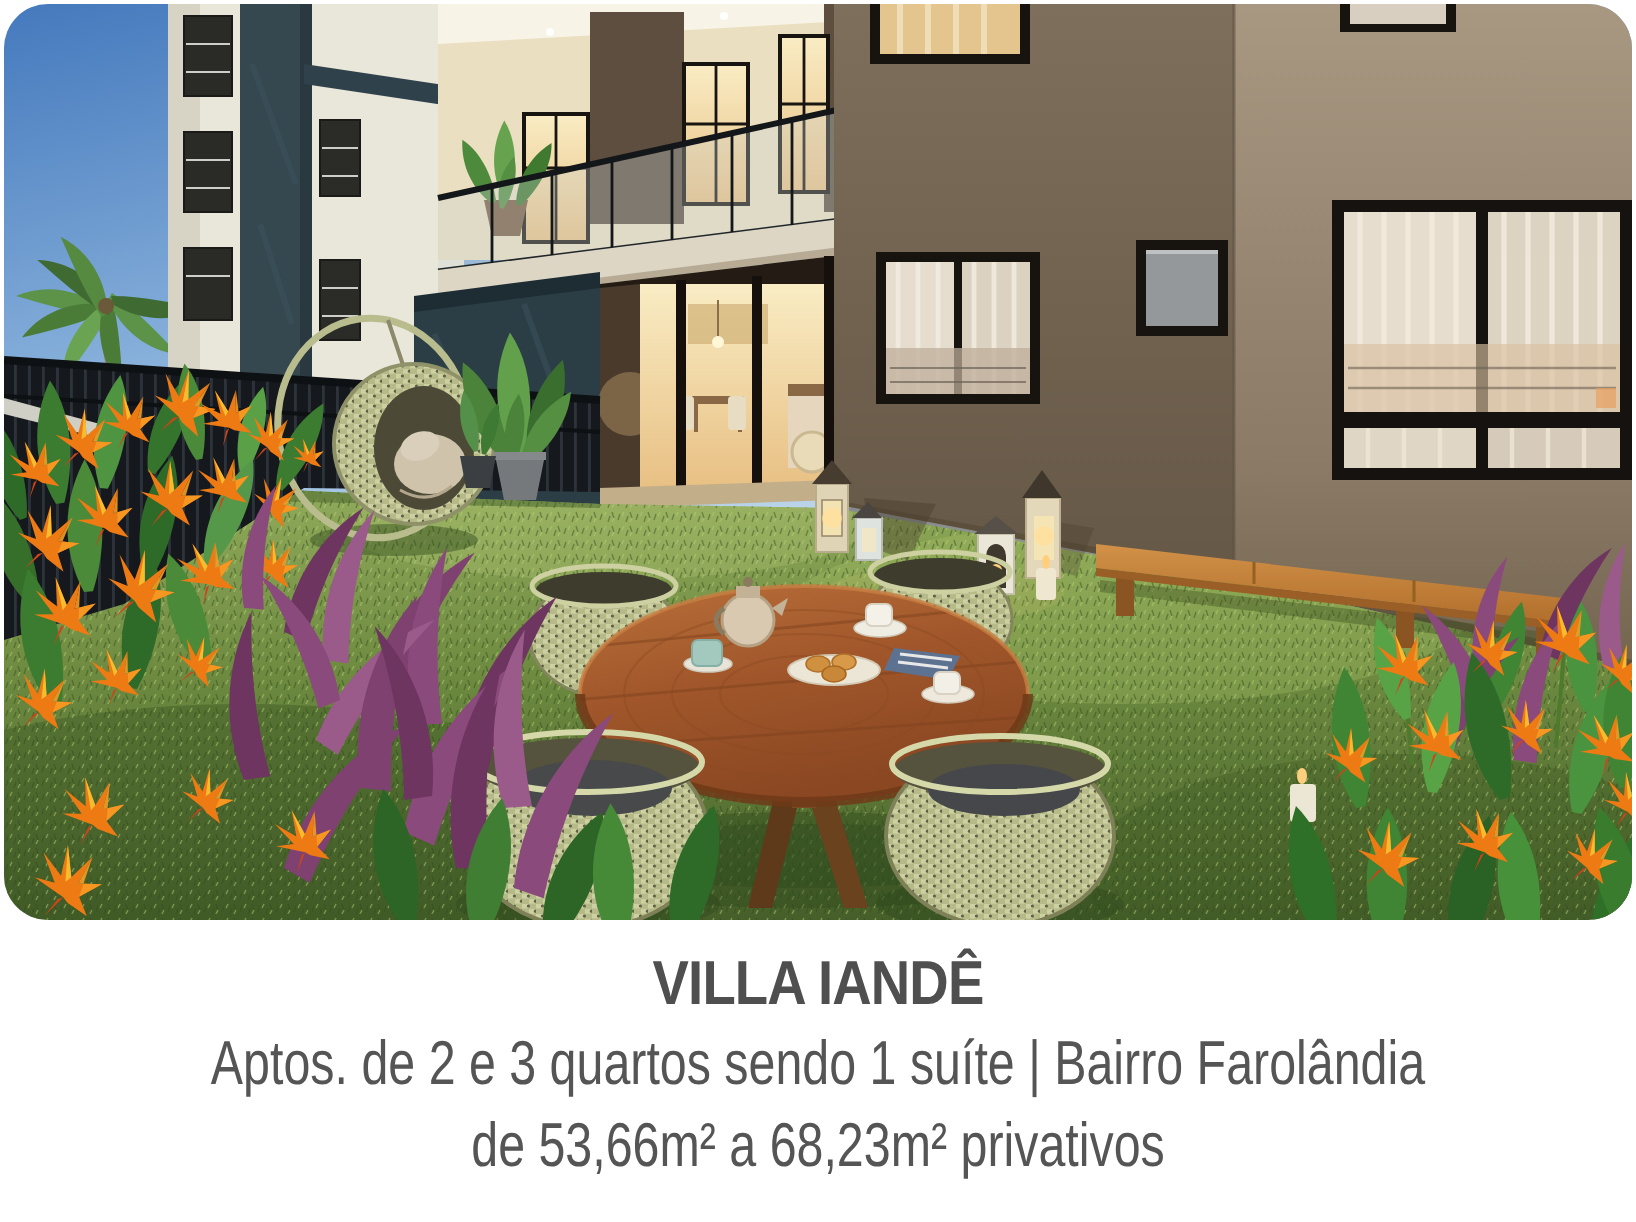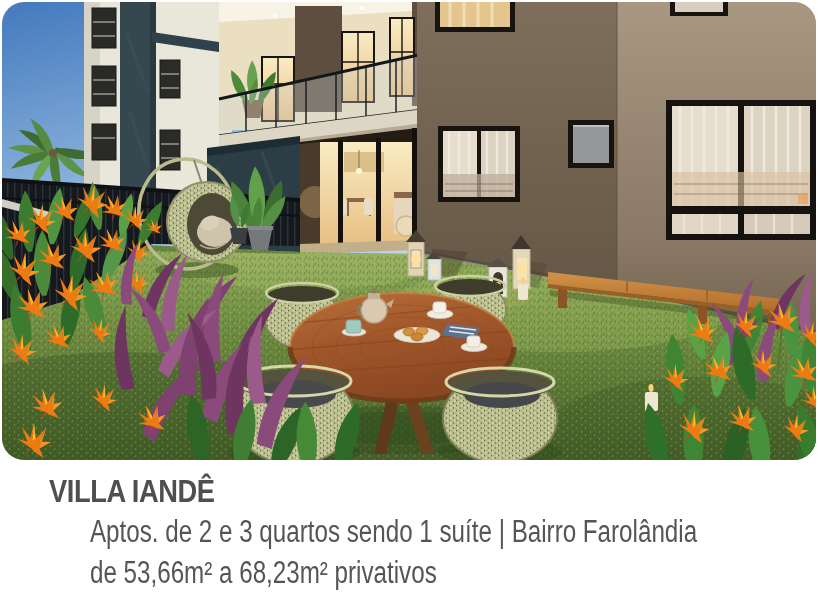--- a/index.html
+++ b/index.html
@@ -1,19 +1,19 @@
 <!DOCTYPE html>
 <html><head>
 <meta charset="utf-8">
 <style>
   html,body{margin:0;padding:0;background:#ffffff;}
   body{width:818px;height:611px;font-family:"Liberation Sans",sans-serif;overflow:hidden;}
   .hero{margin:2px;width:814px;height:458px;border-radius:22px;overflow:hidden;}
   .hero svg{display:block;width:814px;height:458px;}
-  .caption{color:#4f4f4f;}
+  .caption{text-align:center;color:#4f4f4f;}
   .title{margin:14px 0 0;font-size:31px;font-weight:700;letter-spacing:-0.5px;transform:scaleX(.88);}
   .sub{margin:2px 0 0;font-size:31px;font-weight:400;line-height:39px;color:#555555;transform:scaleX(.78);white-space:nowrap;}
 </style>
 </head>
 <body>
 
 <figure class="hero">
 <svg viewBox="0 0 814 458" role="img" aria-label="Perspectiva ilustrada do jardim do condomínio: mesa redonda de madeira com café, cadeiras de fibra trançada, balanço suspenso, banco de madeira junto à fachada, lanternas no gramado e flores tropicais laranjas">
   <defs>
     <linearGradient id="skyG" x1="0" y1="0" x2="0.6" y2="1">

